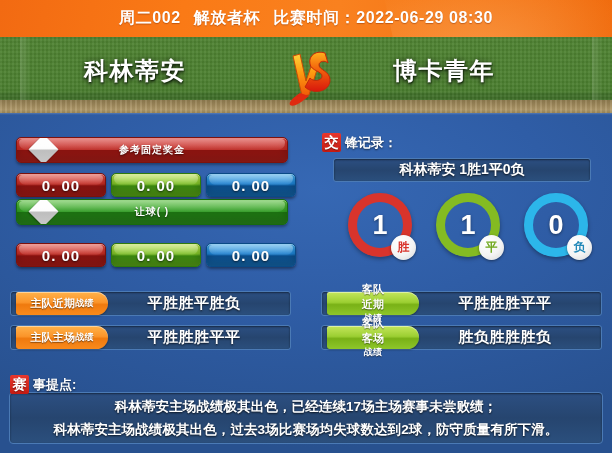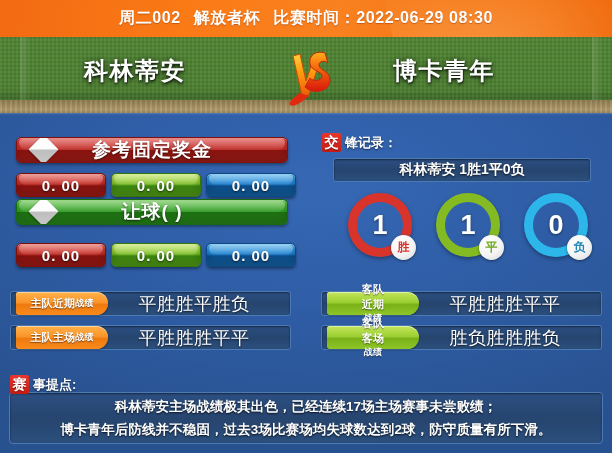--- a/index.html
+++ b/index.html
@@ -85,21 +85,21 @@
   }
   .body::before{
     content:""; position:absolute; left:0; top:0; width:100%; height:2px;
     background: linear-gradient(to bottom, rgba(255,255,255,.18), rgba(255,255,255,0));
   }
 
   
   .gelbar {
     position: absolute; height: 26px; border-radius: 5px;
     display:flex; align-items:center; justify-content:center;
-    font-size: 19px; font-weight: bold; color:#fff; letter-spacing: 1px;
+    font-size: 10px; font-weight: bold; color:#fff; letter-spacing: 1px;
     text-shadow: 0 1px 2px rgba(0,0,0,.55);
     box-shadow: inset 0 1px 0 rgba(255,255,255,.4), inset 0 -7px 9px rgba(0,0,0,.22),
                 0 2px 3px rgba(0,0,0,.35);
     overflow: hidden;
   }
   .gelbar::after{
     content:""; position:absolute; left:2px; right:2px; top:1px; height:44%;
     border-radius:4px 4px 8px 8px;
     background: linear-gradient(to bottom, rgba(255,255,255,.42), rgba(255,255,255,.05));
     pointer-events:none;
@@ -142,21 +142,21 @@
   .recrow { position:absolute; height: 25px; width: 281px; }
   .recrow .slot {
     position:absolute; left: 0; top: 0; width: 281px; height: 25px;
     background: linear-gradient(to bottom,#2c4f82 0%,#26456f 50%,#2b4f7d 100%);
     border: 1px solid #4b7ab5; border-radius: 3px;
     box-shadow: inset 0 1px 2px rgba(0,0,0,.5);
   }
   .recrow .val {
     position:absolute; left: 95px; right: 8px; top: 0; height: 25px;
     display:flex; align-items:center; justify-content:center;
-    color:#fff; font-size: 18px; font-weight: normal; letter-spacing: .5px;
+    color:#fff; font-size: 15px; font-weight: bold; letter-spacing: .5px;
     text-shadow: 0 1px 2px rgba(0,0,0,.75);
   }
   .recrow .tab {
     position:absolute; left: 6px; top: 1px; width: 92px; height: 23px;
     border-radius: 3px 14px 14px 3px;
     display:flex; align-items:center; justify-content:center;
     color:#fff; font-size: 11px; font-weight: bold; letter-spacing: .2px;
     text-shadow: 0 1px 1px rgba(0,0,0,.5);
     box-shadow: inset 0 1px 0 rgba(255,255,255,.45), 0 1px 2px rgba(0,0,0,.35);
     z-index: 2; white-space: nowrap;
@@ -366,14 +366,14 @@
 
 </div>
 
 <div class="sect-title" style="left:10px; top:375px; z-index:5;">
   <span class="badge">赛</span>
   <span class="rest">事提点:</span>
 </div>
 
 <div class="tips-box">
   <div class="tips-line">科林蒂安主场战绩极其出色，已经连续17场主场赛事未尝败绩；</div>
-  <div class="tips-line">博卡青年后防线并不稳固，过去3场比赛场均失球数达到2球，防守质量有所下滑。</div>
+  <div class="tips-line">科林蒂安主场战绩极其出色，过去3场比赛场均失球数达到2球，防守质量有所下滑。</div>
 </div>
 
 </body></html>

